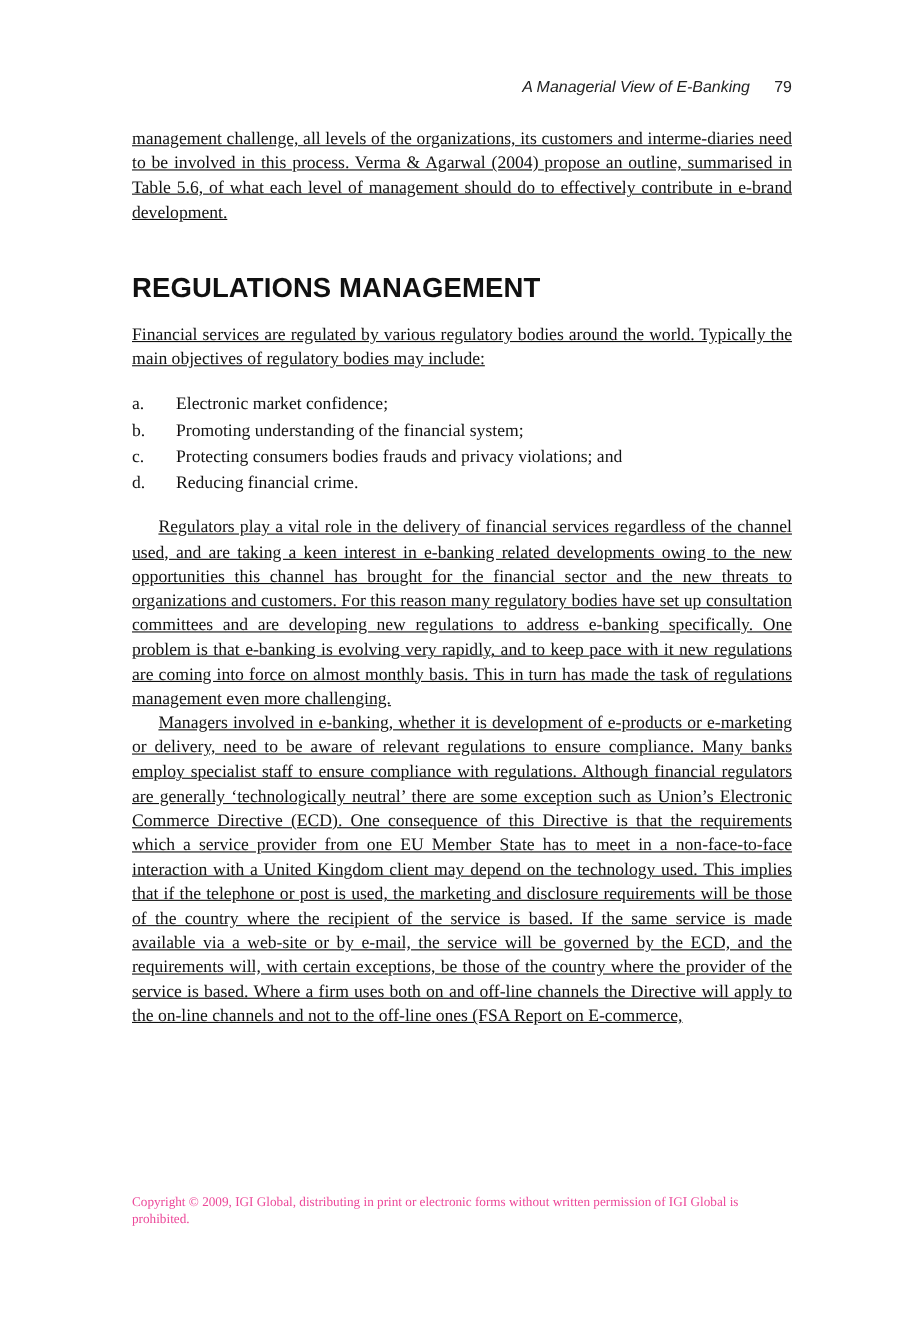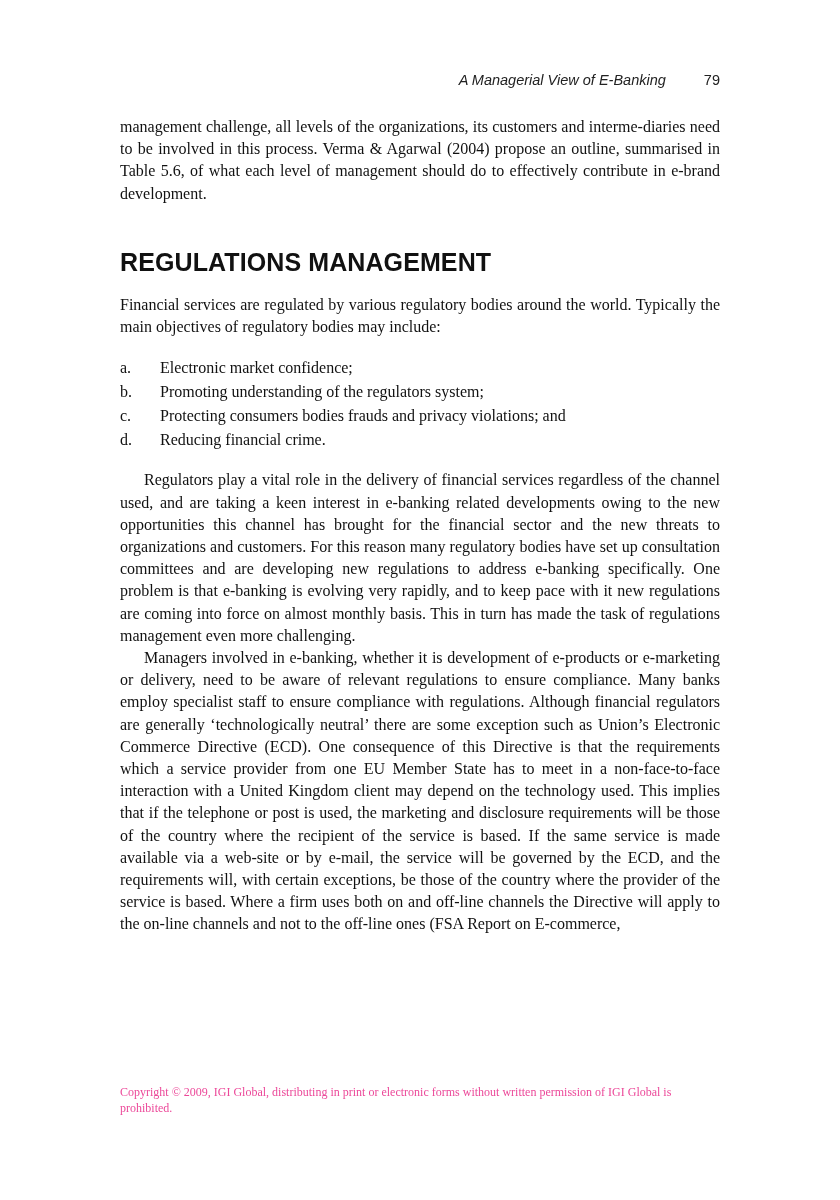--- a/index.html
+++ b/index.html
@@ -2,27 +2,27 @@
 <html><head>
 <meta charset="utf-8">
 <style>
   html, body { margin: 0; padding: 0; background: #ffffff; }
   body { width: 840px; height: 1200px; position: relative; overflow: hidden; color: #111; }
   .header {
     position: absolute; top: 72px; right: 120px;
     font-family: "Liberation Sans", sans-serif; font-size: 14.5px; color: #222;
   }
   .header .title { font-style: italic; }
-  .header .pagenum { margin-left: 34px; }
+  .header .pagenum { margin-left: 18px; }
   .content {
     position: absolute; left: 120px; top: 116px; width: 600px;
     font-family: "Liberation Serif", serif; font-size: 16px; line-height: 22.2px;
     text-align: justify;
   }
-  p { margin: 0; }
+  p { margin: 0; text-decoration: underline; }
   .indent { text-indent: 24px; }
   h2 {
     font-family: "Liberation Sans", sans-serif; font-weight: bold; font-size: 25px;
     margin: 45px 0 20px 0; letter-spacing: 0.1px; line-height: 24px;
   }
   .list { margin: 18px 0 18px 0; padding: 0; list-style: none; text-align: left; }
   .list li { display: flex; line-height: 23.8px; }
   .list .marker { width: 40px; flex: none; }
   .footer {
     position: absolute; left: 120px; top: 1084px; width: 600px;
@@ -44,21 +44,21 @@
 
   <p>Financial services are regulated by various regulatory bodies around the world. Typically the main objectives of regulatory bodies may include:</p>
 
   <ul class="list">
     <li>
       <span class="marker">a.</span>
       <span>Electronic market confidence;</span>
     </li>
     <li>
       <span class="marker">b.</span>
-      <span>Promoting understanding of the regulators system;</span>
+      <span>Promoting understanding of the financial system;</span>
     </li>
     <li>
       <span class="marker">c.</span>
       <span>Protecting consumers bodies frauds and privacy violations; and</span>
     </li>
     <li>
       <span class="marker">d.</span>
       <span>Reducing financial crime.</span>
     </li>
   </ul>

